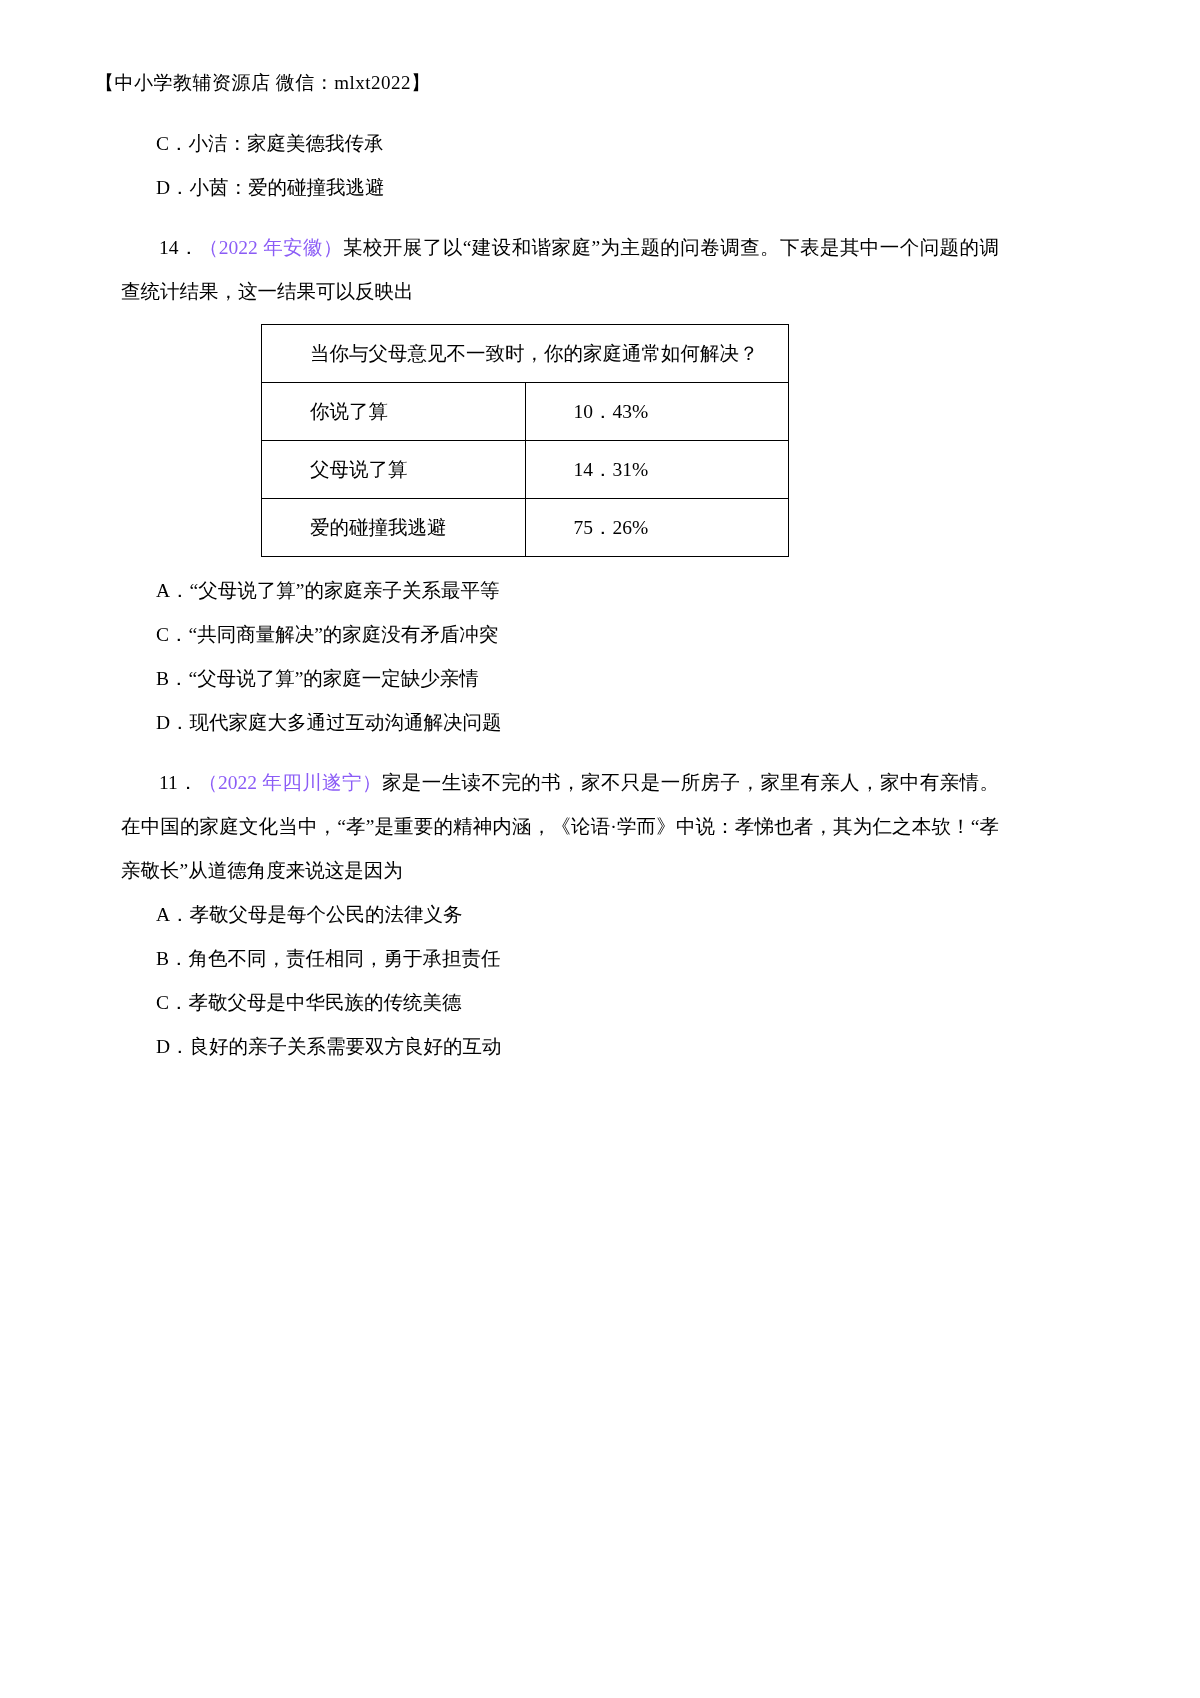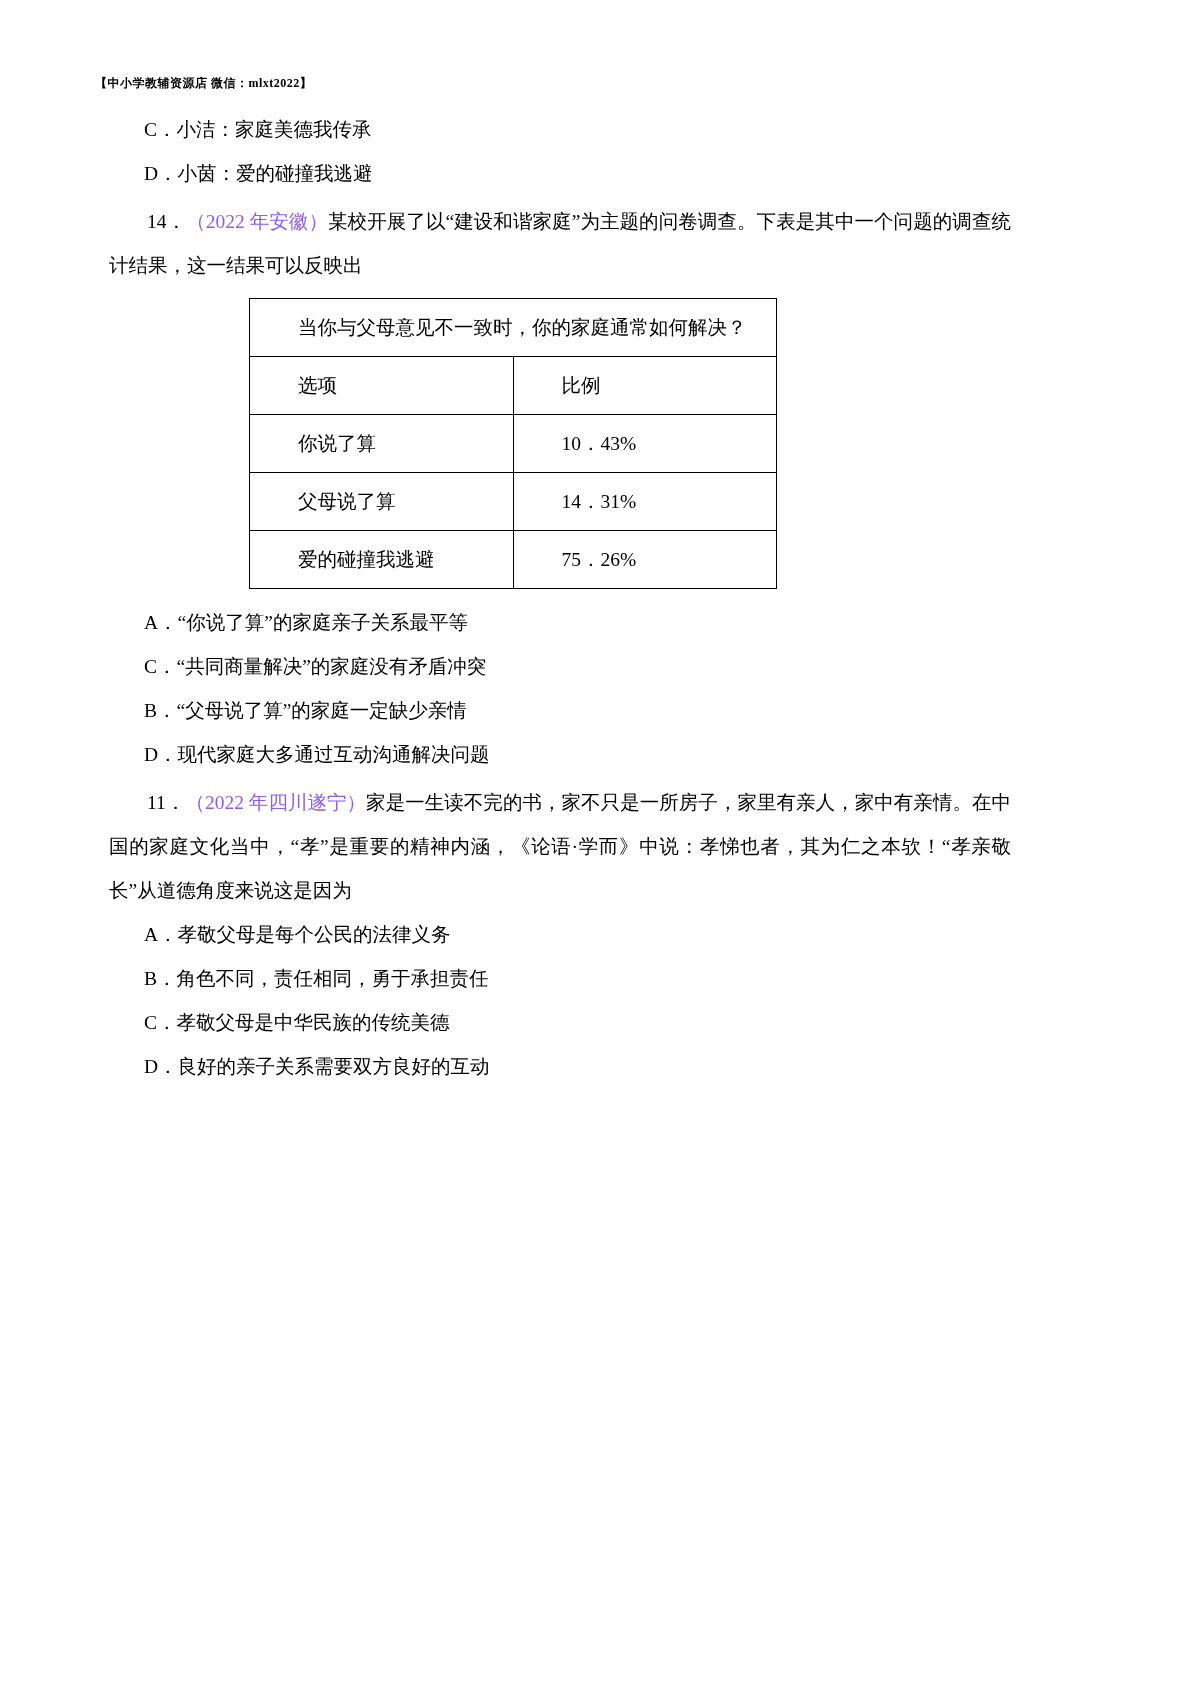--- a/index.html
+++ b/index.html
@@ -5,25 +5,25 @@
   * { margin: 0; padding: 0; box-sizing: border-box; }
   html, body { width: 1200px; height: 1698px; background: #ffffff; }
   body {
     font-family: "Liberation Serif", "DejaVu Serif", serif;
     color: #000000;
     overflow: hidden;
   }
   .doc { padding: 70px 185px 0 105px; }
 
   .watermark {
-    font-size: 12px;
-    font-weight: bold;
+    font-size: 19px;
+    font-weight: normal;
     line-height: 26px;
     margin-left: -10px;
-    margin-bottom: 12px;
+    margin-bottom: 26px;
     letter-spacing: 0.5px;
   }
 
   .line { font-size: 19.5px; line-height: 44px; }
 
   .option-line { padding-left: 35px; }
 
   .stem {
     text-indent: 38px;
     text-align: justify;
@@ -41,21 +41,21 @@
     border: 1px solid #000000;
     height: 58px;
     font-size: 19.5px;
     padding-left: 48px;
     vertical-align: middle;
     text-align: left;
   }
   .col-option { width: 300px; }
   .col-ratio  { width: 315px; }
 
-  .q-block { margin: 4px; }
+  .q-block { margin: 16px; }
 </style>
 </head>
 <body>
 
 <div class="doc">
 
   <div class="watermark">【中小学教辅资源店 微信：mlxt2022】</div>
 
   <div class="q-block">
     <p class="line option-line"><span>C．</span><span>小洁：家庭美德我传承</span></p>
@@ -64,39 +64,35 @@
 
   <div class="q-block">
     <p class="line stem"><span>14．</span><span class="red">（2022 年安徽）</span><span>某校开展了以“建设和谐家庭”为主题的问卷调查。下表是其中一个问题的调查统计结果，这一结果可以反映出</span></p>
 
     <table class="survey-table">
       <tbody>
           <tr>
         <td colspan="2">当你与父母意见不一致时，你的家庭通常如何解决？</td>
       </tr>
       <tr>
-        <td class="col-option">选项</td>
-        <td class="col-ratio">比例</td>
-      </tr>
-      <tr>
         <td>你说了算</td>
         <td>10．43%</td>
       </tr>
       <tr>
         <td>父母说了算</td>
         <td>14．31%</td>
       </tr>
       <tr>
         <td>爱的碰撞我逃避</td>
         <td>75．26%</td>
       </tr>
     </tbody>
       </table>
 
-    <p class="line option-line"><span>A．</span><span>“你说了算”的家庭亲子关系最平等</span></p>
+    <p class="line option-line"><span>A．</span><span>“父母说了算”的家庭亲子关系最平等</span></p>
     <p class="line option-line"><span>C．</span><span>“共同商量解决”的家庭没有矛盾冲突</span></p>
     <p class="line option-line"><span>B．</span><span>“父母说了算”的家庭一定缺少亲情</span></p>
     <p class="line option-line"><span>D．</span><span>现代家庭大多通过互动沟通解决问题</span></p>
   </div>
 
   <div class="q-block">
     <p class="line stem"><span>11．</span><span class="red">（2022 年四川遂宁）</span><span>家是一生读不完的书，家不只是一所房子，家里有亲人，家中有亲情。在中国的家庭文化当中，“孝”是重要的精神内涵，《论语·学而》中说：孝悌也者，其为仁之本欤！“孝亲敬长”从道德角度来说这是因为</span></p>
 
     <p class="line option-line"><span>A．</span><span>孝敬父母是每个公民的法律义务</span></p>
     <p class="line option-line"><span>B．</span><span>角色不同，责任相同，勇于承担责任</span></p>

